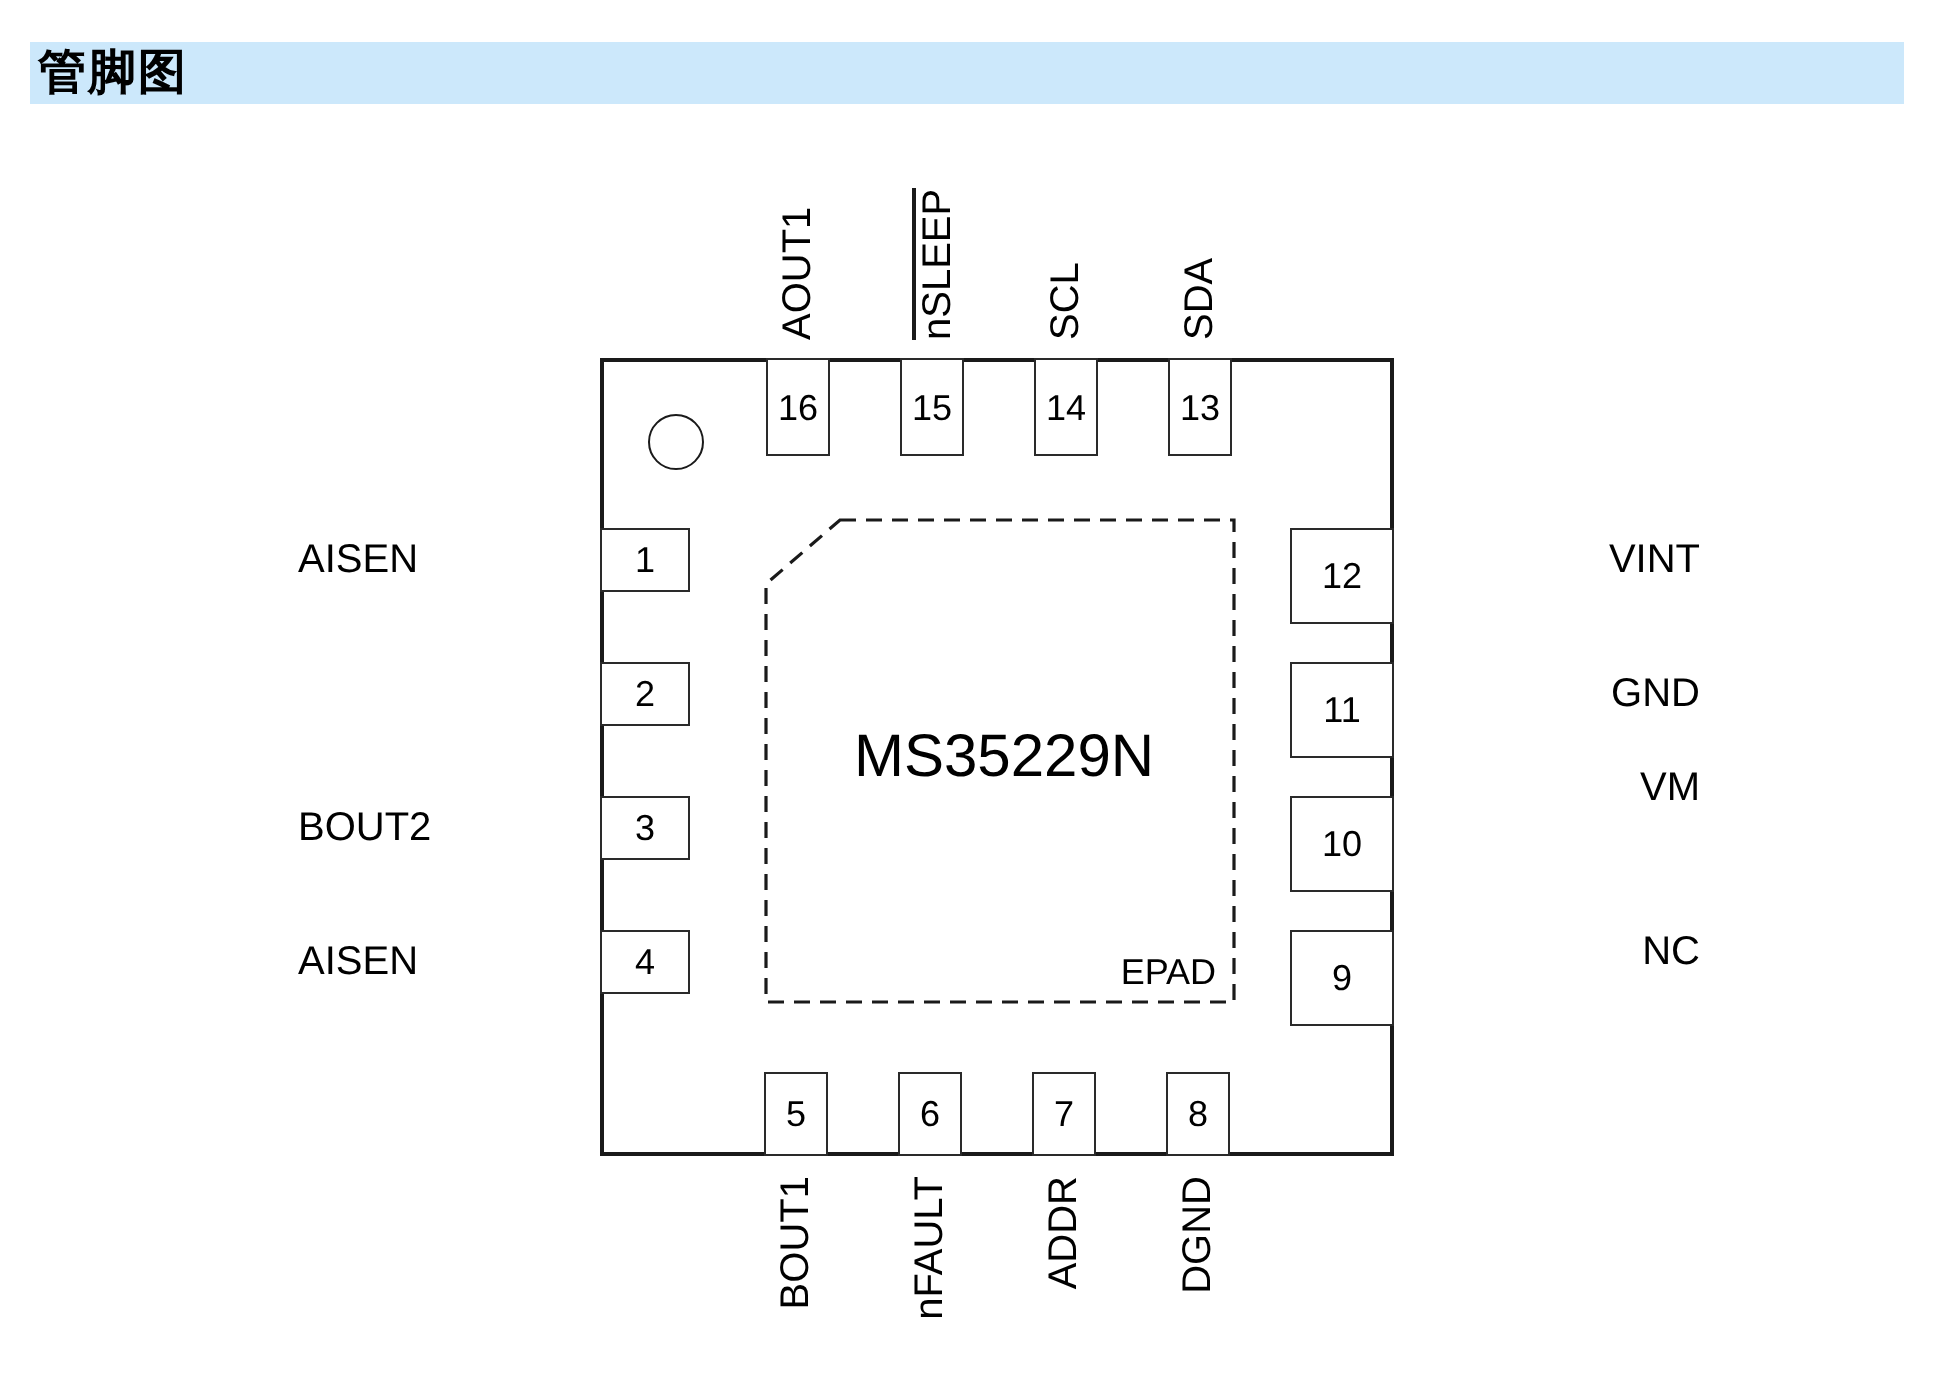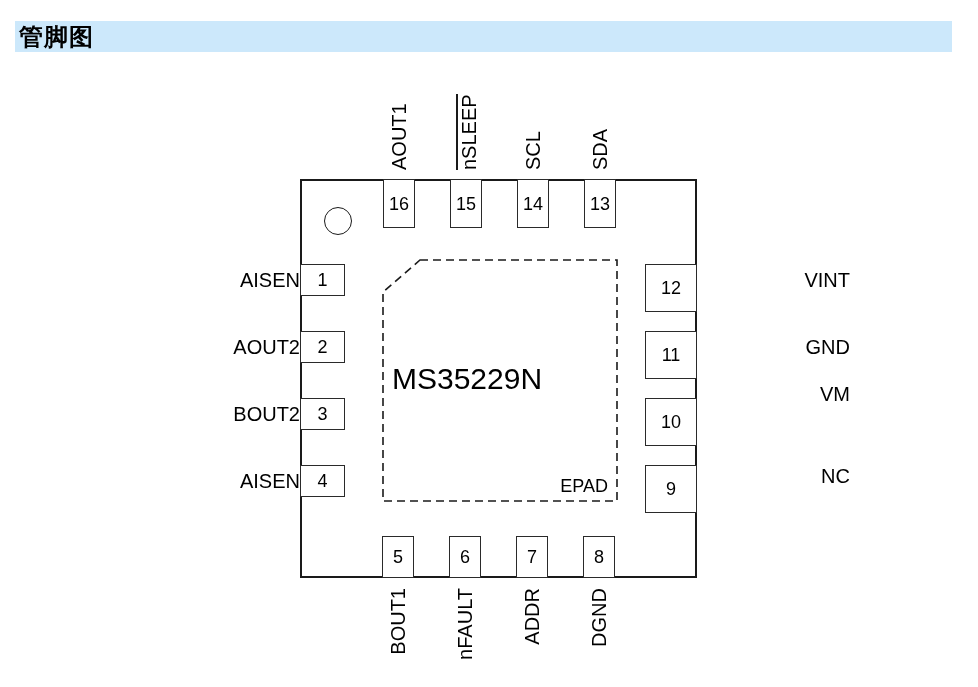--- a/index.html
+++ b/index.html
@@ -54,21 +54,21 @@
     border: 1.5px solid #1a1a1a;
     border-radius: 50%;
     box-sizing: border-box;
   }
   .chip-name {
     position: absolute;
     left: 392px;
     top: 362px;
     width: 220px;
     height: 34px;
-    text-align: left;
+    text-align: center;
     font-size: 30px;
     line-height: 34px;
     white-space: nowrap;
   }
   .epad-label {
     position: absolute;
     left: 520px;
     top: 475px;
     width: 88px;
     height: 22px;
@@ -110,25 +110,25 @@
   }
   .label-bottom {
     top: 643px;
     width: 130px;
     height: 20px;
     line-height: 20px;
     text-align: right;
     transform: rotate(-90deg);
   }
   .label-left {
-    left: 160px;
+    left: 149px;
     width: 140px;
     height: 22px;
     line-height: 22px;
-    text-align: right;
+    text-align: left;
   }
   .label-right {
     left: 710px;
     width: 140px;
     height: 22px;
     line-height: 22px;
     text-align: right;
   }
   .ovl {
     display: inline-block;
@@ -196,21 +196,20 @@
     <span class="pin-num">2</span>
   </div>
   <div class="pin-box pin-left" style="top:398px">
     <span class="pin-num">3</span>
   </div>
   <div class="pin-box pin-left" style="top:465px">
     <span class="pin-num">4</span>
   </div>
 
   <div class="pin-label label-left" style="top:269px">AISEN</div>
-  <div class="pin-label label-left" style="top:336px">AOUT2</div>
   <div class="pin-label label-left" style="top:403px">BOUT2</div>
   <div class="pin-label label-left" style="top:470px">AISEN</div>
 
   <div class="pin-box pin-right" style="top:264px">
     <span class="pin-num">12</span>
   </div>
   <div class="pin-box pin-right" style="top:331px">
     <span class="pin-num">11</span>
   </div>
   <div class="pin-box pin-right" style="top:398px">

